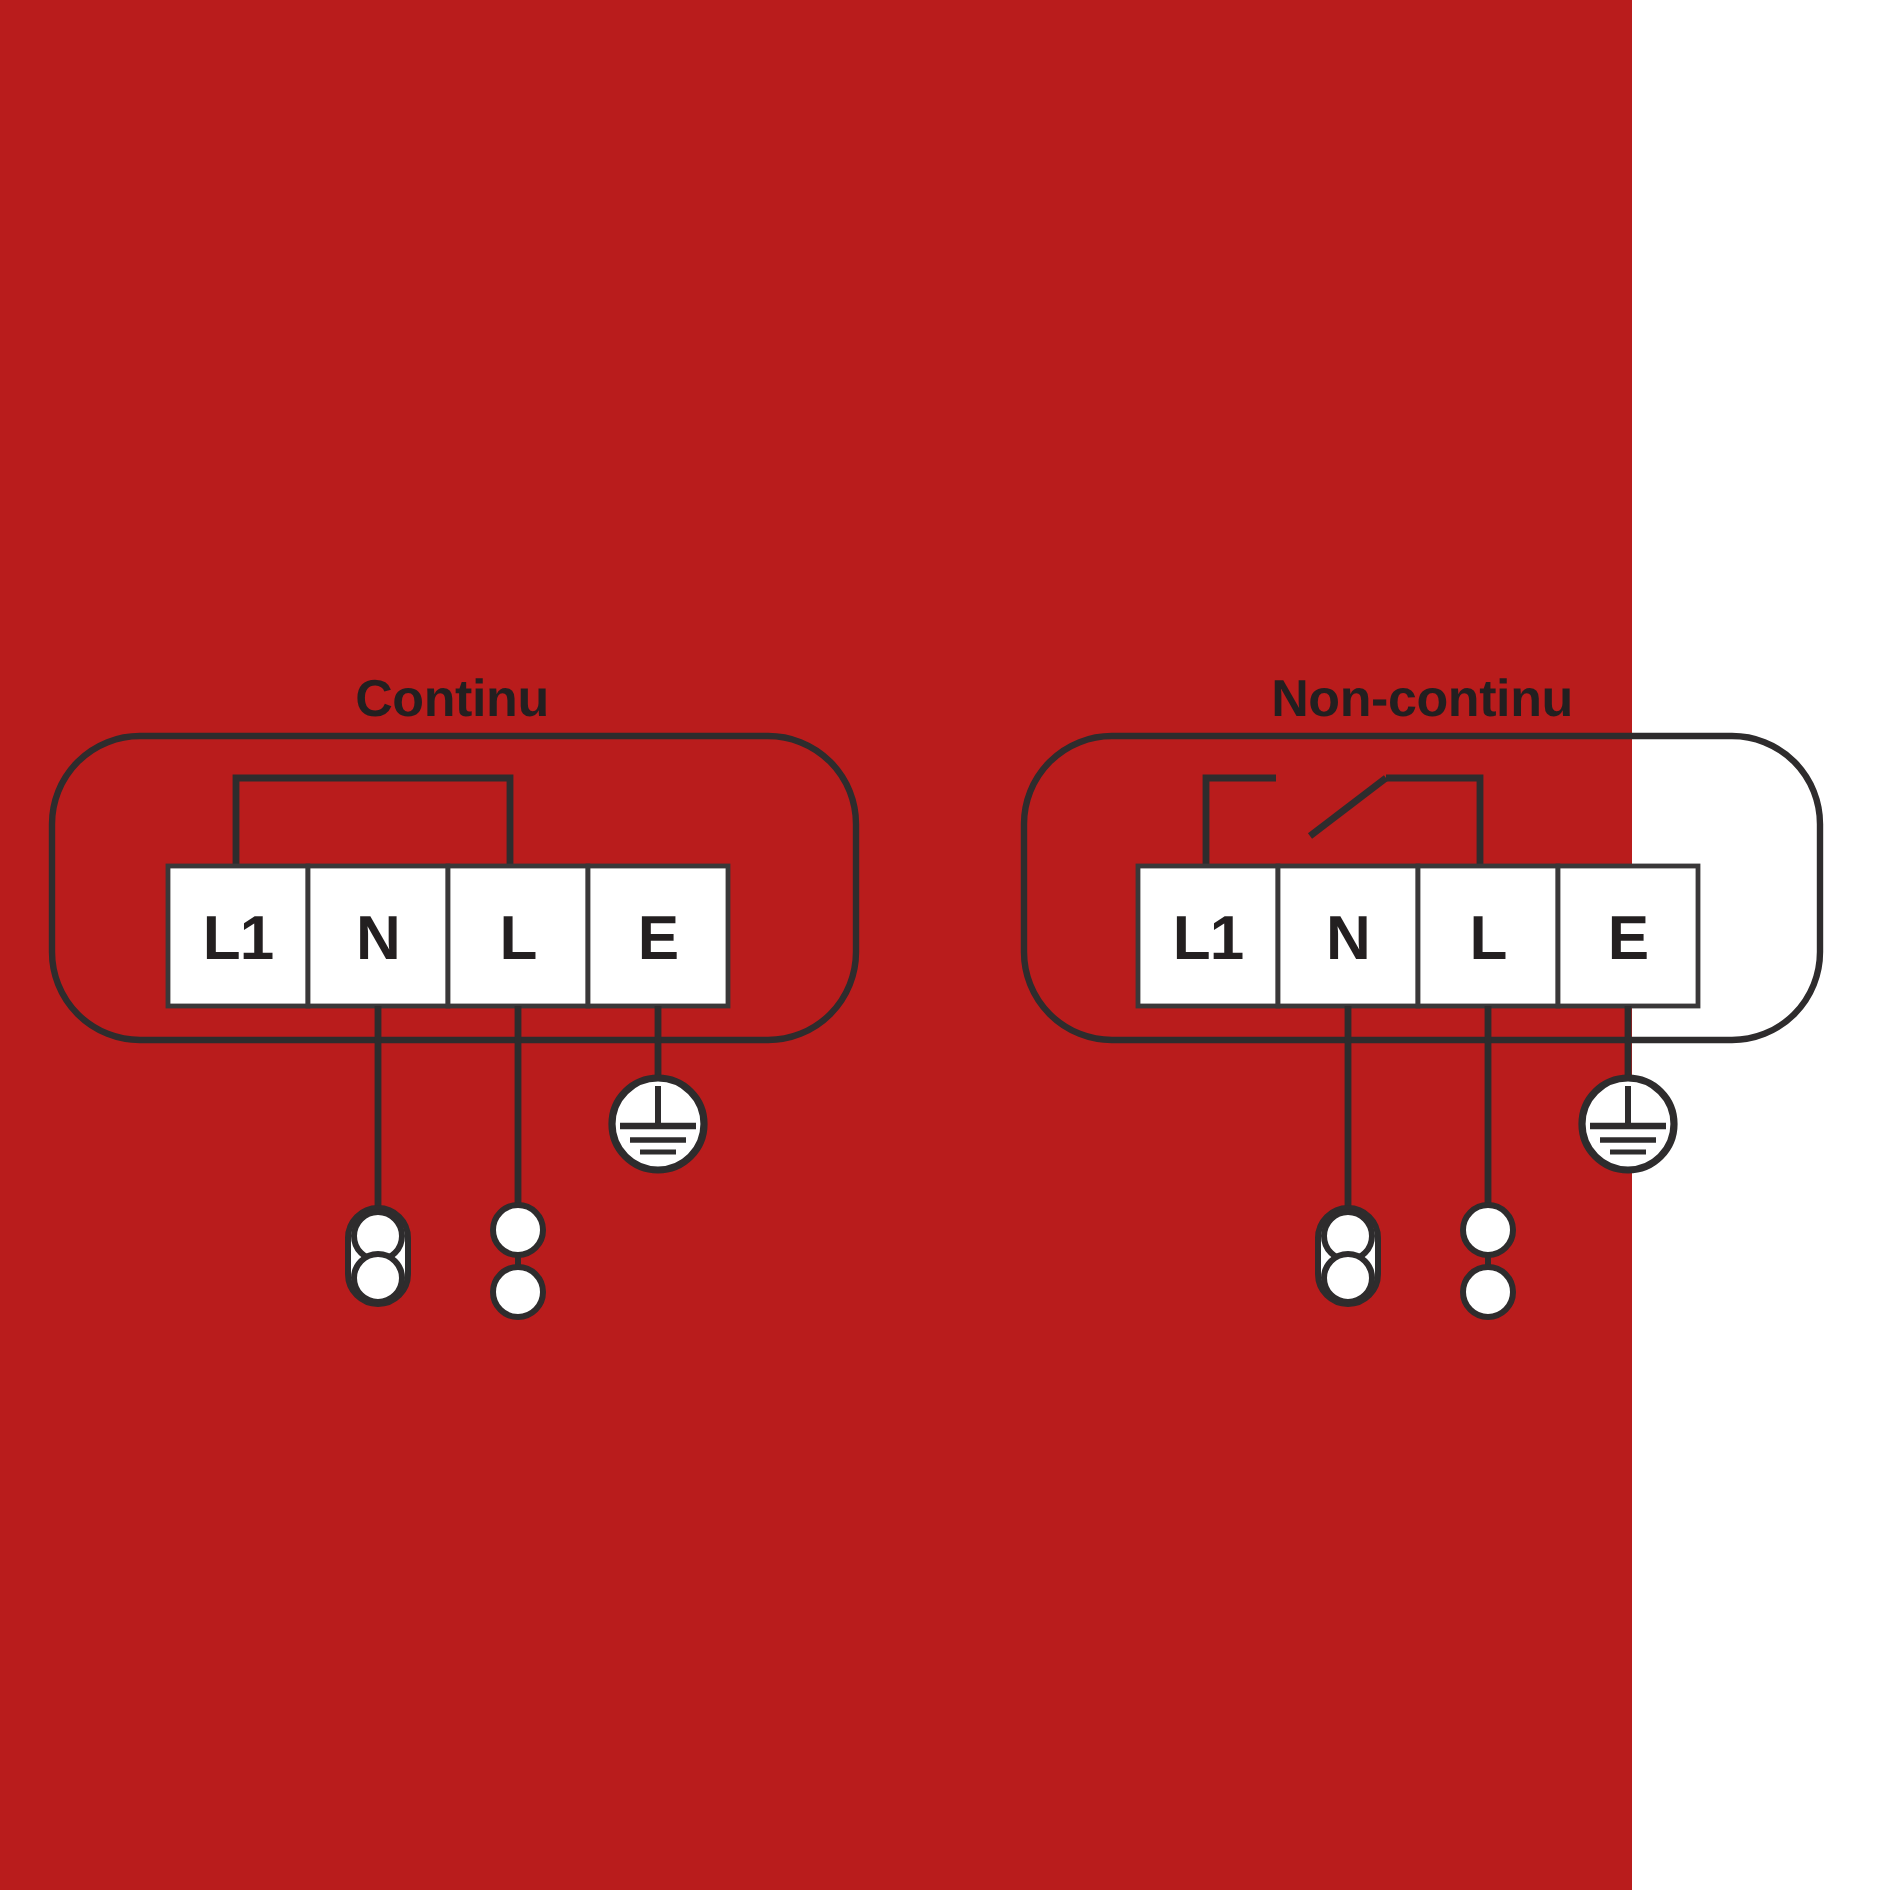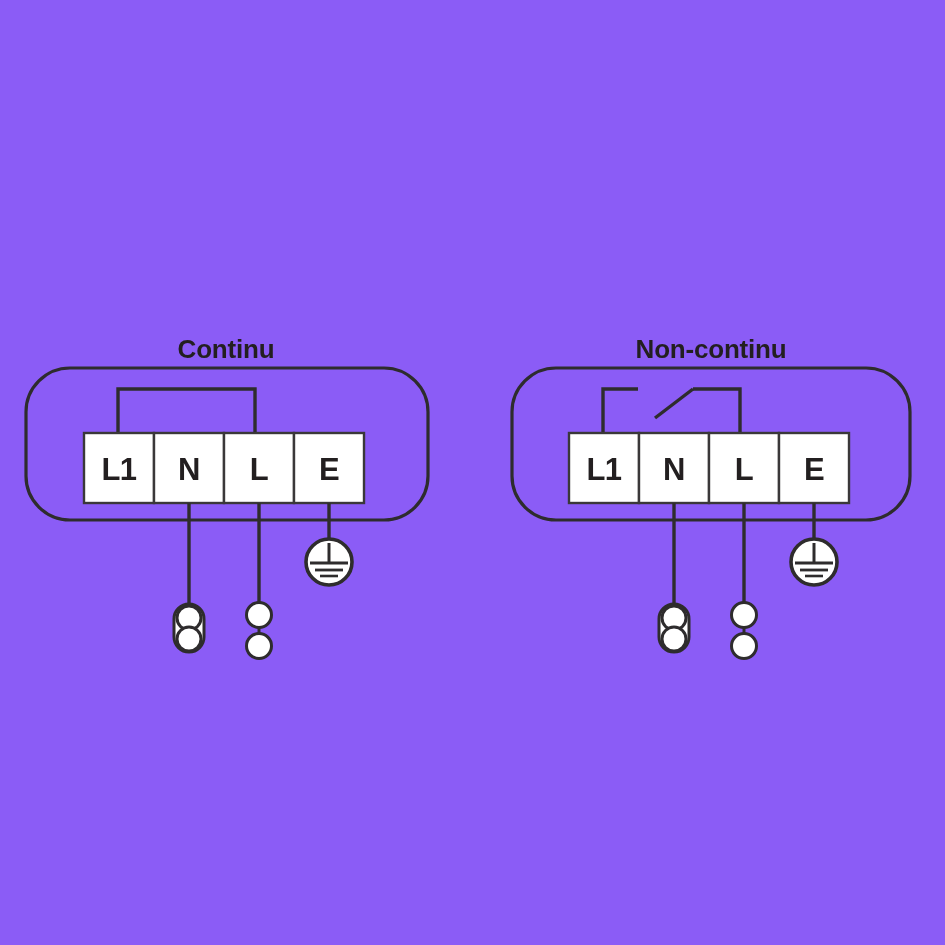--- a/index.html
+++ b/index.html
@@ -9,23 +9,24 @@
     background: #ffffff;
   }
   body {
     width: 945px;
     height: 945px;
     font-family: "Liberation Sans", sans-serif;
     overflow: hidden;
   }
   #stage {
     position: relative;
-    width: 945px;
+    width: 770px;
     height: 945px;
-    background: #8b5cf6;
+    background: #b91c1c;
+    padding-left: 46px;
   }
   .diagram-svg {
     position: absolute;
     top: 0;
     left: 0;
     width: 945px;
     height: 945px;
   }
   .panel-title {
     font-family: "Liberation Sans", sans-serif;

